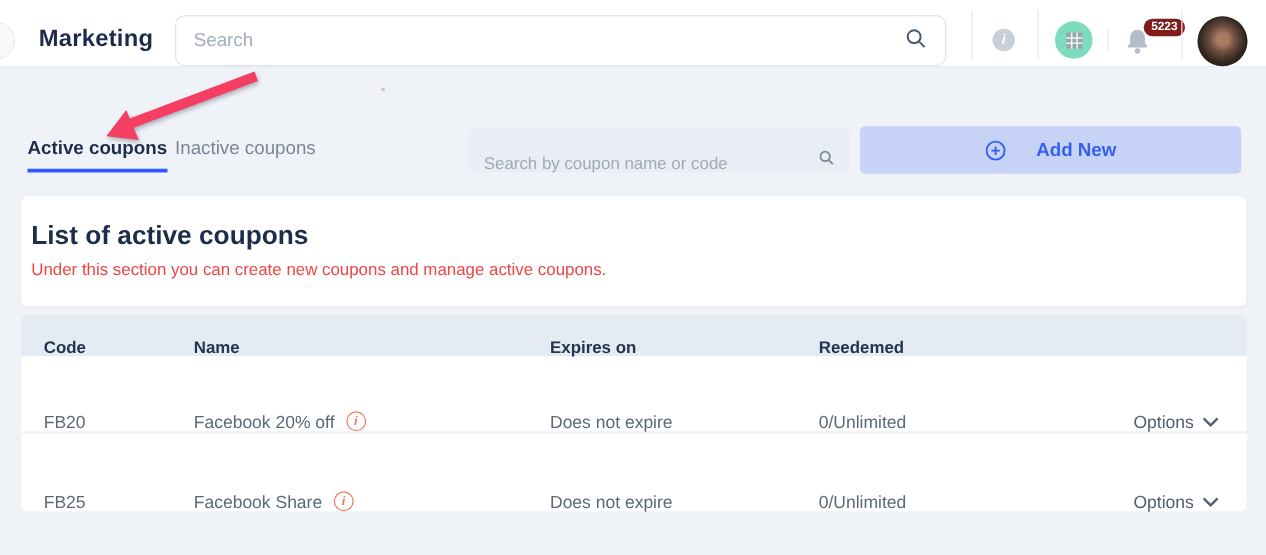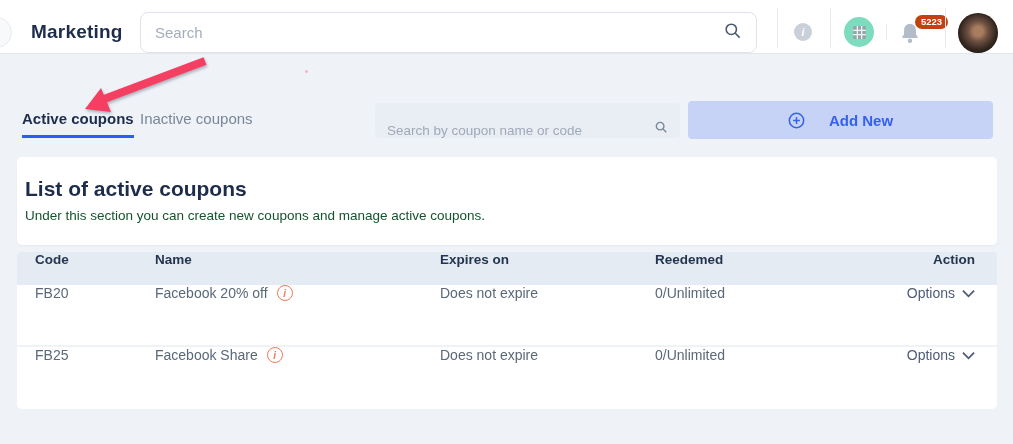--- a/index.html
+++ b/index.html
@@ -46,21 +46,21 @@
     display:flex; align-items:center; justify-content:center;
   }
   .green-bubble {
     position:absolute; left:844px; top:17px; width:30px; height:30px;
     border-radius:50%; background:#7CDCBD;
     display:flex; align-items:center; justify-content:center;
   }
   .bell-wrap { position:absolute; left:899px; top:21px; width:22px; height:24px; }
   .notif-badge {
     position:absolute; left:915px; top:15px; min-width:33px; height:14px;
-    background:#c2410c; border-radius:7px; color:#FFF;
+    background:#7f1d1d; border-radius:7px; color:#FFF;
     font-size:9.5px; font-weight:bold; line-height:14px; text-align:center;
     padding:0 5px;
   }
   .avatar {
     position:absolute; left:958px; top:13px; width:40px; height:40px; border-radius:50%;
     background:radial-gradient(circle at 50% 46%, #a97c60 0 16%, #6e5142 34%, #33271f 62%, #1e1713 100%);
     box-shadow:inset 0 0 0 1px rgba(0,0,0,.15);
   }
   
   .tab {
@@ -88,24 +88,24 @@
     display:flex; align-items:center; justify-content:center; gap:24px;
     color:#3461EE; font:bold 15px "Liberation Sans", sans-serif;
   }
   
   .intro-card {
     position:absolute; left:17px; top:157px; width:980px; height:88px;
     background:#FFF; border-radius:5px; box-shadow:0 1px 2px rgba(30,50,90,.04);
     padding:20px 20px 0 8px;
   }
   .intro-card h1 { font-size:21px; font-weight:bold; color:#1E2C4C; }
-  .intro-card p  { font-size:13.5px; color:#14532d; margin-top:7px; }
+  .intro-card p  { font-size:13.5px; color:#ef4444; margin-top:7px; }
   
   .table-wrap { position:absolute; left:17px; top:252px; width:980px; }
-  .t-row { display:flex; align-items:flex-start; }
+  .t-row { display:flex; align-items:flex-end; }
   .t-head {
     height:33px; background:#E4EBF2; border-radius:4px 4px 0 0;
     font-size:13.5px; font-weight:bold; color:#24364F;
   }
   .t-body-row {
     height:62px; background:#FFF; font-size:14px; color:#5A6878;
   }
   .t-body-row.first { border-bottom:2px solid #EFF3F8; }
   .t-body-row.last  { border-radius:0 0 5px 5px; }
   .col-code     { width:138px; padding-left:18px; }
@@ -199,21 +199,20 @@
   <h1>List of active coupons</h1>
   <p>Under this section you can create new coupons and manage active coupons.</p>
 </div>
 
 <div class="table-wrap">
   <div class="t-row t-head">
     <div class="col-code">Code</div>
     <div class="col-name">Name</div>
     <div class="col-expires">Expires on</div>
     <div class="col-redeemed">Reedemed</div>
-    <div class="col-action" style="color:#24364F;cursor:default;">Action</div>
   </div>
 
   <div class="t-row t-body-row first">
     <div class="col-code">FB20</div>
     <div class="col-name">
       <span>Facebook 20% off</span>
       <span class="row-info-icon">i</span>
     </div>
     <div class="col-expires">Does not expire</div>
     <div class="col-redeemed">0/Unlimited</div>

